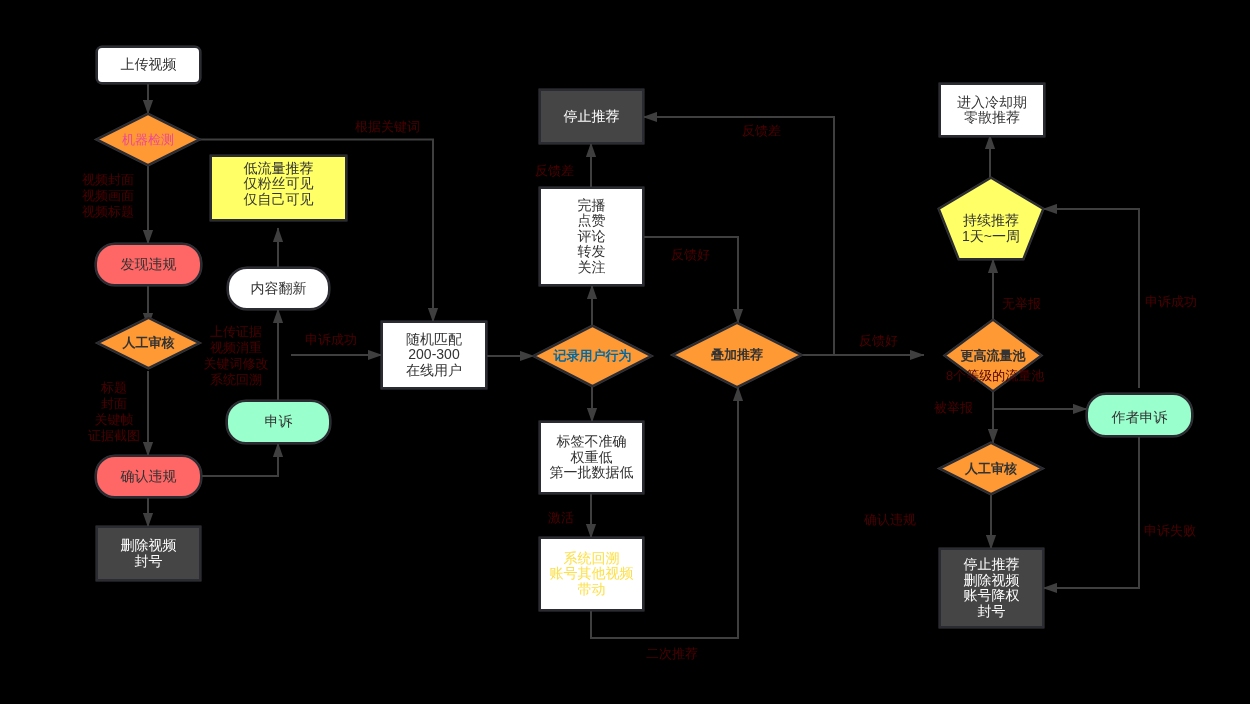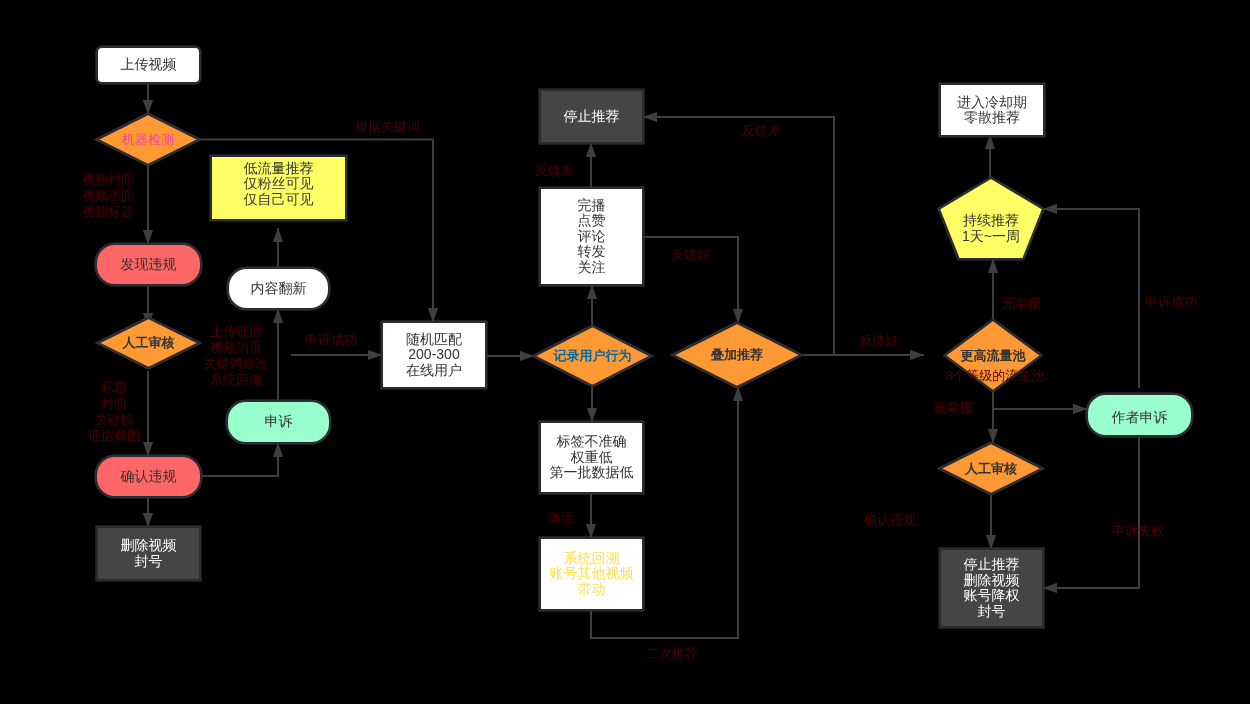--- a/index.html
+++ b/index.html
@@ -246,15 +246,15 @@
     <div class="elabel" style="left:671px;top:247px;width:46px;text-align:left">反馈好</div>
     <div class="elabel" style="left:742px;top:123px;width:46px;text-align:left">反馈差</div>
     <div class="elabel" style="left:548px;top:510px;width:34px;text-align:left">激活</div>
     <div class="elabel" style="left:646px;top:646px;width:60px;text-align:left">二次推荐</div>
     <div class="elabel" style="left:859px;top:333px;width:46px;text-align:left">反馈好</div>
     <div class="elabel" style="left:1002px;top:296px;width:46px;text-align:left">无举报</div>
     <div class="elabel" style="left:946px;top:368px;width:110px;text-align:left">8个等级的流量池</div>
     <div class="elabel" style="left:927px;top:400px;width:46px;text-align:right">被举报</div>
     <div class="elabel" style="left:864px;top:512px;width:60px;text-align:left">确认违规</div>
     <div class="elabel" style="left:1145px;top:294px;width:60px;text-align:left">申诉成功</div>
-    <div class="elabel" style="left:1112px;top:523px;width:60px;text-align:left">申诉失败</div>
+    <div class="elabel" style="left:1144px;top:523px;width:60px;text-align:left">申诉失败</div>
   </div>
 </div>
 
 </body></html>

